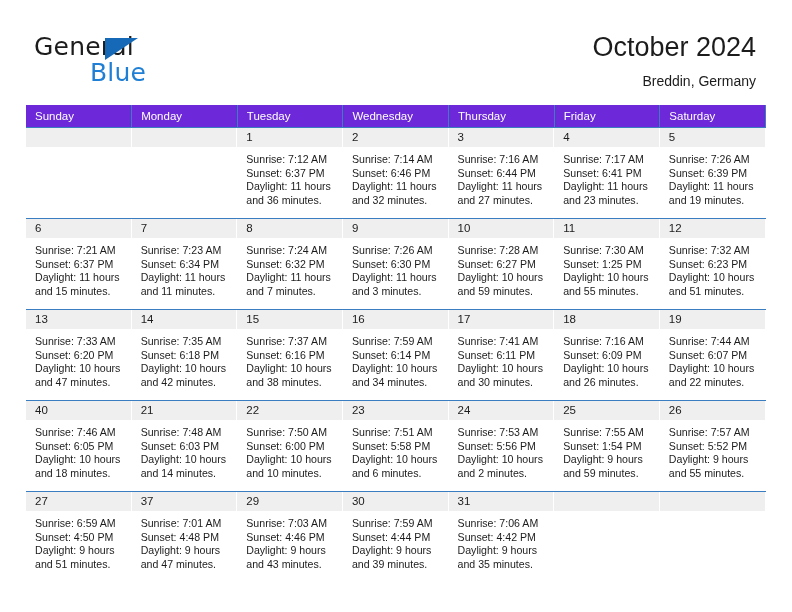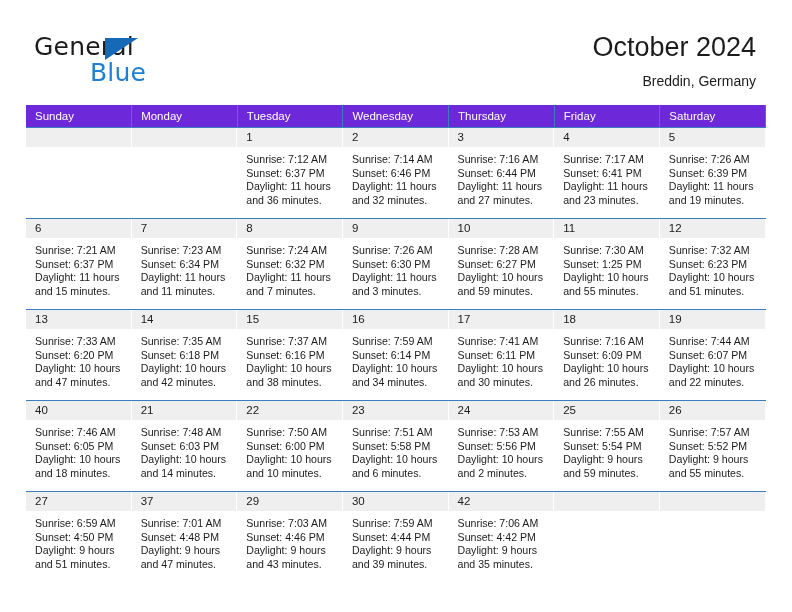--- a/index.html
+++ b/index.html
@@ -452,21 +452,21 @@
                 <div>Daylight: 10 hours</div>
                 <div>and 2 minutes.</div>
               </div>
             </div>
           </td>
           <td>
             <div class="cell-inner">
               <div class="daynum">25</div>
               <div class="info">
                 <div>Sunrise: 7:55 AM</div>
-                <div>Sunset: 5:54 PM</div>
+                <div>Sunset: 1:54 PM</div>
                 <div>Daylight: 9 hours</div>
                 <div>and 59 minutes.</div>
               </div>
             </div>
           </td>
           <td>
             <div class="cell-inner">
               <div class="daynum">26</div>
               <div class="info">
                 <div>Sunrise: 7:57 AM</div>
@@ -517,21 +517,21 @@
               <div class="info">
                 <div>Sunrise: 7:59 AM</div>
                 <div>Sunset: 4:44 PM</div>
                 <div>Daylight: 9 hours</div>
                 <div>and 39 minutes.</div>
               </div>
             </div>
           </td>
           <td>
             <div class="cell-inner">
-              <div class="daynum">42</div>
+              <div class="daynum">31</div>
               <div class="info">
                 <div>Sunrise: 7:06 AM</div>
                 <div>Sunset: 4:42 PM</div>
                 <div>Daylight: 9 hours</div>
                 <div>and 35 minutes.</div>
               </div>
             </div>
           </td>
           <td class="empty">
             <div class="cell-inner">

